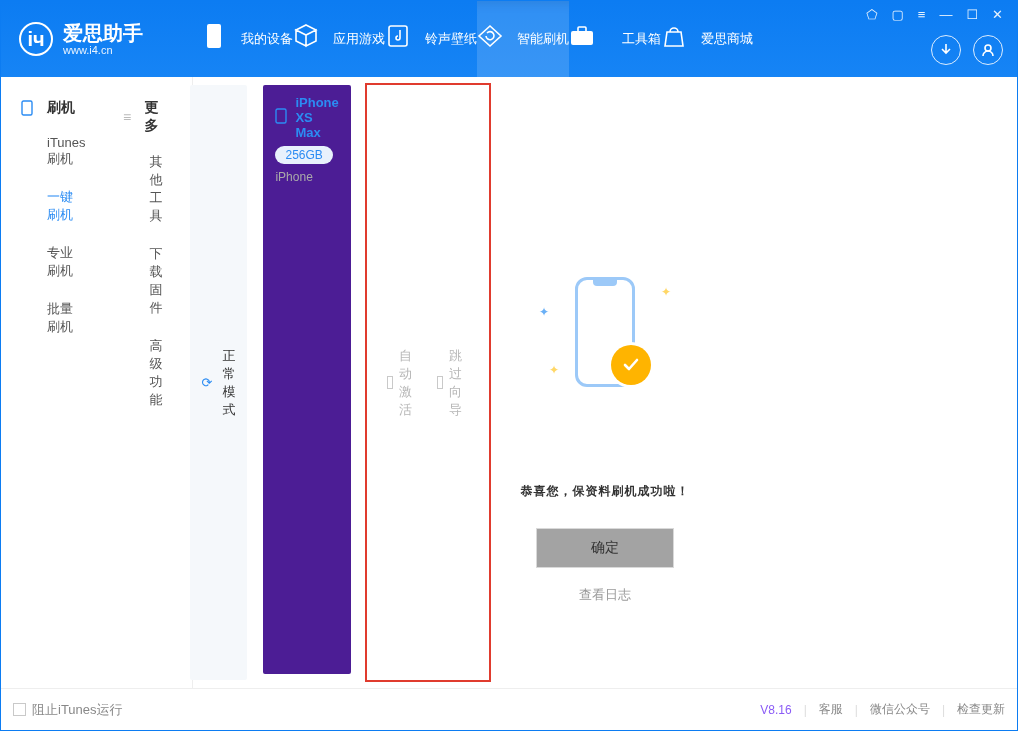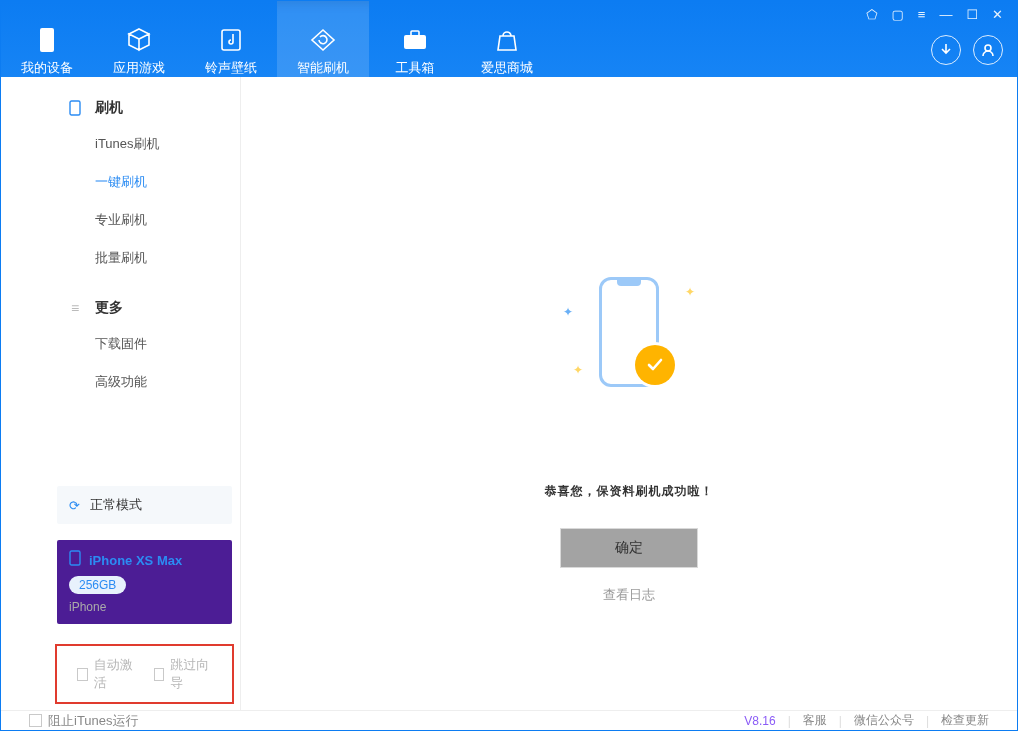--- a/index.html
+++ b/index.html
@@ -6,33 +6,33 @@
 body { background: #fff; }
 .app { width: 1018px; height: 731px; border: 1px solid #0c7cf2; display: flex; flex-direction: column; }
 
 .header { height: 76px; background: linear-gradient(to bottom, #0c7cf2, #1684f5); display: flex; align-items: center; color: #fff; position: relative; }
 .logo-area { display: flex; align-items: center; padding: 0 18px; width: 200px; }
 .logo-badge { width: 34px; height: 34px; border: 2px solid #fff; border-radius: 50%; display: flex; align-items: center; justify-content: center; font-weight: bold; font-size: 20px; color: #fff; }
 .logo-text { margin-left: 10px; }
 .logo-title { font-size: 20px; font-weight: bold; line-height: 1.1; }
 .logo-sub { font-size: 11px; opacity: .9; }
 .nav { display: flex; height: 100%; }
-.nav-item { width: 92px; display: flex; flex-direction: column; align-items: center; justify-content: flex-end; cursor: pointer; }
+.nav-item { width: 92px; display: flex; flex-direction: row; align-items: center; justify-content: space-between; cursor: pointer; }
 .nav-item.active { background: rgba(255,255,255,.15); box-shadow: inset 0 12px 12px -10px rgba(0,0,0,.1); }
 .nav-icon { width: 26px; height: 26px; margin-bottom: 6px; display: flex; align-items: center; justify-content: center; }
 .nav-label { font-size: 13px; }
 .header-right { position: absolute; right: 14px; top: 0; height: 100%; display: flex; flex-direction: column; justify-content: space-between; align-items: flex-end; }
 .win-ctrls { display: flex; gap: 14px; padding-top: 6px; font-size: 13px; }
 .win-ctrls span { cursor: pointer; opacity: .9; }
 .circ-btns { display: flex; gap: 12px; padding-bottom: 12px; }
 .circ { width: 30px; height: 30px; border: 1.5px solid rgba(255,255,255,.85); border-radius: 50%; display: flex; align-items: center; justify-content: center; cursor: pointer; }
 
 .body { flex: 1; display: flex; min-height: 0; }
 
-.sidebar { width: 192px; border-right: 1px solid #eee; display: flex; flex-direction: column; margin-left: 48px; }
+.sidebar { width: 192px; border-right: 1px solid #eee; display: flex; flex-direction: row; }
 .side-group { padding: 16px 0 0 0; }
 .side-head { display: flex; align-items: center; padding: 6px 18px 8px; font-size: 14px; color: #333; font-weight: 600; }
 .side-head .ico { width: 16px; height: 16px; margin-right: 12px; display: inline-flex; align-items: center; justify-content: center; color: #2b8cf3; }
 .side-item { padding: 10px 18px 10px 46px; font-size: 13px; color: #555; cursor: pointer; }
 .side-item.active { color: #2b8cf3; }
 .side-spacer { flex: 1; }
 .side-card { margin: 8px; padding: 10px 12px; background: #f5f8fb; border-radius: 2px; font-size: 13px; color: #333; display: flex; align-items: center; }
 .side-device { margin: 8px 8px 14px; padding: 10px 12px; background: #4c1d95; border-radius: 2px; }
 .dev-row { display: flex; align-items: center; gap: 8px; }
 .dev-name { color: #2b8cf3; font-weight: 600; font-size: 13px; }
@@ -47,32 +47,39 @@
 .phone-wrap { position: relative; width: 120px; height: 150px; }
 .phone { position: absolute; left: 30px; top: 0; width: 60px; height: 110px; border: 3px solid #9cc9f8; border-radius: 12px; background: #fff; }
 .phone .notch { position: absolute; top: 0; left: 50%; transform: translateX(-50%); width: 24px; height: 6px; background: #9cc9f8; border-radius: 0 0 4px 4px; }
 .badge-ok { position: absolute; left: 66px; top: 68px; width: 40px; height: 40px; background: #ffb400; border-radius: 50%; display: flex; align-items: center; justify-content: center; box-shadow: 0 0 0 3px #fff; }
 .sparkle { position: absolute; color: #ffd766; font-size: 12px; }
 .s1 { left: -6px; top: 28px; color: #6ab0f6; } .s2 { right: -6px; top: 8px; } .s3 { left: 4px; top: 86px; }
 .hero-text { margin-top: 56px; font-size: 12px; color: #333; font-weight: 600; letter-spacing: 1px; }
 .ok-btn { margin-top: 28px; border: 1px solid #d9d9d9; background: #a3a3a3; padding: 10px 54px; font-size: 14px; color: #333; cursor: pointer; }
 .log-link { margin-top: 18px; color: #9a9a9a; font-size: 13px; cursor: pointer; }
 
-.footer { height: 20px; border-top: 1px solid #eee; display: flex; align-items: center; padding: 0 28px; font-size: 12px; color: #888; }
+.footer { height: 42px; border-top: 1px solid #eee; display: flex; align-items: center; padding: 0 12px; font-size: 12px; color: #888; }
 .footer .chk { color: #888; }
 .footer-right { margin-left: auto; display: flex; align-items: center; gap: 12px; }
 .footer-right .sep { color: #ddd; }
 .footer-link { cursor: pointer; }
 .ver { color: #8b5cf6; }
 </style>
 </head>
 <body>
 
 <div class="app">
   <div class="header">
+    <div class="logo-area">
+      <div class="logo-badge">iч</div>
+      <div class="logo-text">
+        <div class="logo-title">爱思助手</div>
+        <div class="logo-sub">www.i4.cn</div>
+      </div>
+    </div>
     <div class="nav">
       <div class="nav-item">
         <span class="nav-icon">
             <svg width="20" height="26" viewBox="0 0 20 26">
               <rect x="3" y="1" width="14" height="24" rx="2" fill="#fff"></rect>
             </svg>
           </span>
         <span class="nav-label">我的设备</span>
       </div>
       <div class="nav-item">
@@ -159,20 +166,21 @@
         <div class="side-item">iTunes刷机</div>
         <div class="side-item active">一键刷机</div>
         <div class="side-item">专业刷机</div>
         <div class="side-item">批量刷机</div>
       </div>
       <div class="side-group">
         <div class="side-head">
           <span class="ico" style="color:#bbb">≡</span>
           <span>更多</span>
         </div>
+        <div class="side-item">其他工具</div>
         <div class="side-item">下载固件</div>
         <div class="side-item">高级功能</div>
       </div>
       <div class="side-spacer"></div>
       <div class="side-card">
         <span style="margin-right:10px;color:#2b8cf3">⟳</span>
         <span>正常模式</span>
       </div>
       <div class="side-device">
         <div class="dev-row">

